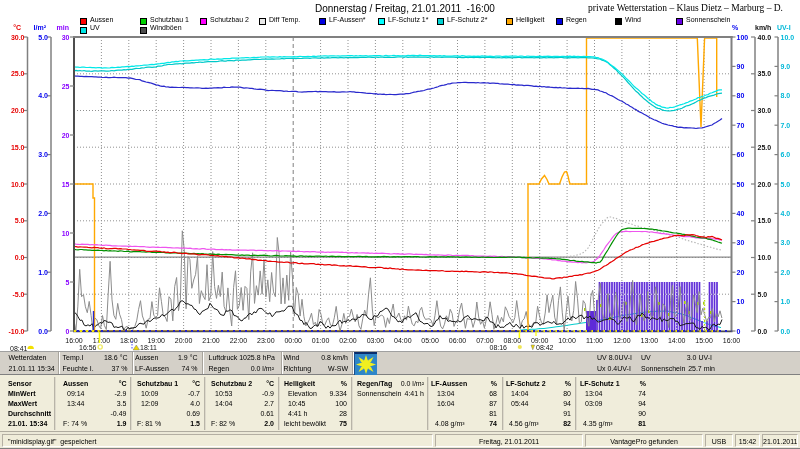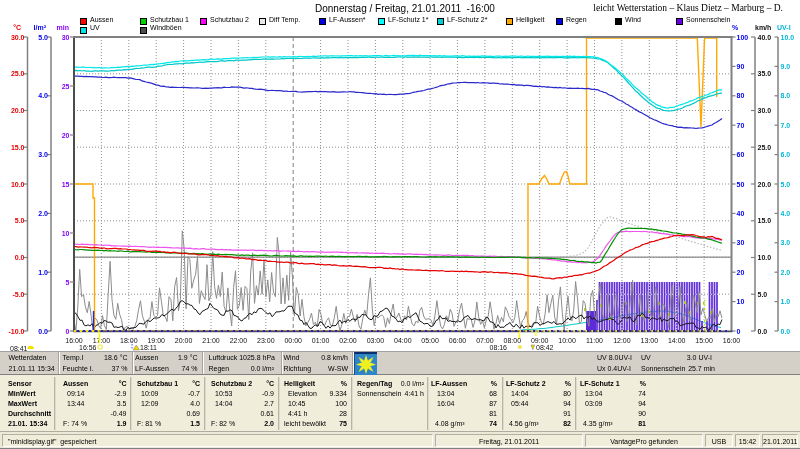--- a/index.html
+++ b/index.html
@@ -1,17 +1,17 @@
 <!DOCTYPE html>
 <html><head><meta charset="utf-8"><style>
 *{margin:0;padding:0}
 body{width:800px;height:449px;background:#ffffff;font-family:'Liberation Sans',sans-serif;position:relative;overflow:hidden}
 </style></head><body>
 <div style="position:absolute;left:315px;top:3px;width:180px;font-size:10px;color:#000;white-space:nowrap">Donnerstag / Freitag, 21.01.2011&nbsp; -16:00</div>
-<div style="position:absolute;left:0;top:3px;width:783px;text-align:right;font-family:'Liberation Serif',serif;font-size:9.5px;color:#000;white-space:nowrap">leicht Wetterstation – Klaus Dietz – Marburg – D.</div>
+<div style="position:absolute;left:0;top:3px;width:783px;text-align:right;font-family:'Liberation Serif',serif;font-size:9.5px;color:#000;white-space:nowrap">private Wetterstation – Klaus Dietz – Marburg – D.</div>
 <div style="position:absolute;left:80px;top:18px;width:7px;height:7px;background:#ff0000;border:1px solid #000;box-sizing:border-box"></div>
 <div style="position:absolute;left:90px;top:15.5px;font-size:7px;color:#000;white-space:nowrap">Aussen</div>
 <div style="position:absolute;left:140px;top:18px;width:7px;height:7px;background:#00d200;border:1px solid #000;box-sizing:border-box"></div>
 <div style="position:absolute;left:150px;top:15.5px;font-size:7px;color:#000;white-space:nowrap">Schutzbau 1</div>
 <div style="position:absolute;left:200px;top:18px;width:7px;height:7px;background:#ff00ff;border:1px solid #000;box-sizing:border-box"></div>
 <div style="position:absolute;left:210px;top:15.5px;font-size:7px;color:#000;white-space:nowrap">Schutzbau 2</div>
 <div style="position:absolute;left:259px;top:18px;width:7px;height:7px;background:#e8e8e8;border:1px solid #000;box-sizing:border-box"></div>
 <div style="position:absolute;left:269px;top:15.5px;font-size:7px;color:#000;white-space:nowrap">Diff Temp.</div>
 <div style="position:absolute;left:319px;top:18px;width:7px;height:7px;background:#0000e0;border:1px solid #000;box-sizing:border-box"></div>
 <div style="position:absolute;left:329px;top:15.5px;font-size:7px;color:#000;white-space:nowrap">LF-Aussen*</div>

